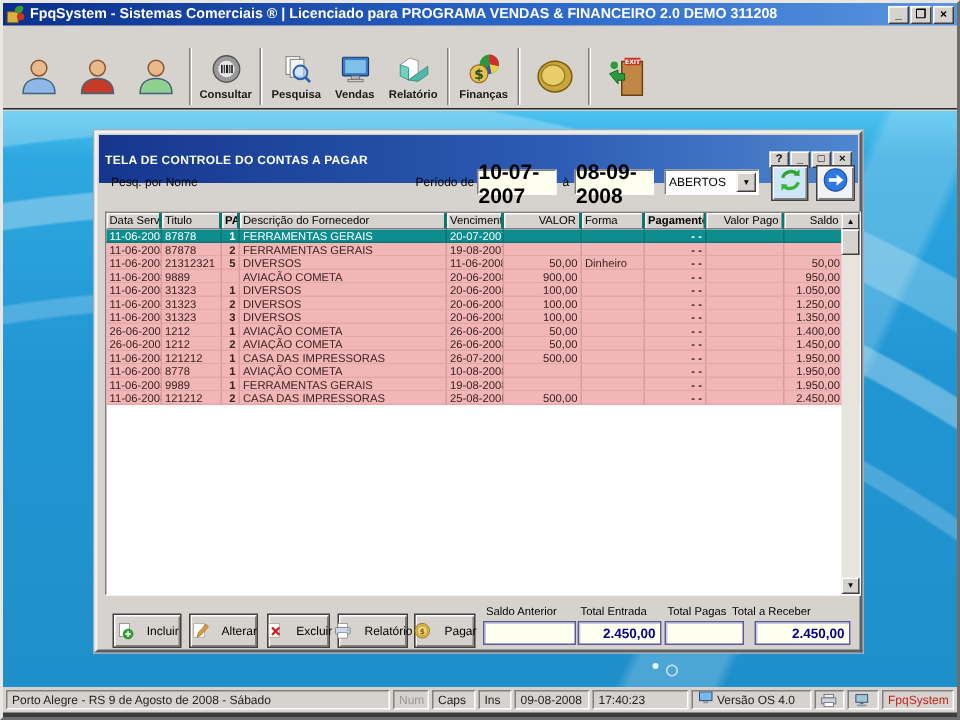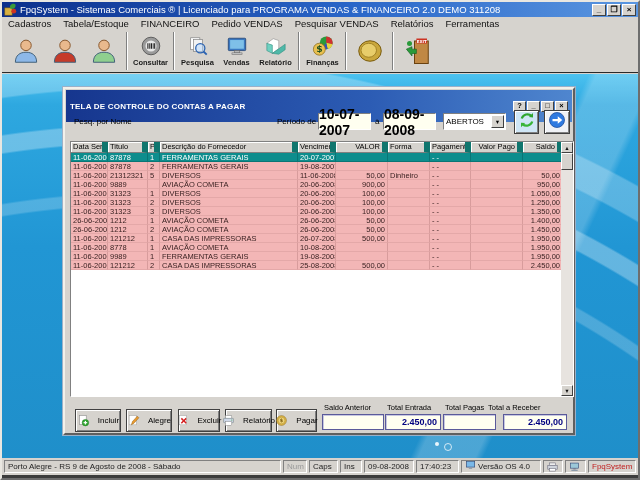--- a/index.html
+++ b/index.html
@@ -6,21 +6,21 @@
   *{box-sizing:border-box;}
   .screen{position:relative;width:640px;height:480px;background:#d6d3ce;
     font-family:"Liberation Sans",sans-serif;overflow:hidden;
     border:2px solid;border-color:#e9e7e1 #6e6e6e #6e6e6e #e9e7e1;}
   
   .titlebar{position:absolute;left:0;top:0;right:0;height:15px;
     background:linear-gradient(90deg,#0b2f8c 0%,#2a66c8 55%,#5a96e0 100%);
     display:flex;align-items:center;padding:0 2px;}
   .app-ico{width:13px;height:13px;margin-right:3px;display:inline-flex;}
   .app-ico svg{width:13px;height:13px;}
-  .title-text{color:#fff;font-size:9.5px;font-weight:normal;white-space:nowrap;overflow:hidden;flex:1;}
+  .title-text{color:#fff;font-size:9.5px;font-weight:bold;white-space:nowrap;overflow:hidden;flex:1;}
   .win-btns{display:flex;gap:1px;margin-left:4px;}
   .wbtn,.dbtn{width:14px;height:12px;background:#d6d3ce;border:1px solid;
     border-color:#fff #404040 #404040 #fff;font-size:8px;font-weight:bold;color:#000;
     display:flex;align-items:center;justify-content:center;line-height:1;}
   
   .menubar{position:absolute;left:0;top:15px;right:0;height:13px;background:#d6d3ce;
     display:flex;align-items:center;font-size:9.5px;color:#111;}
   .menu-item{padding:0 6px;white-space:nowrap;}
   
   .toolbar{position:absolute;left:0;top:28px;right:0;height:43px;background:#d6d3ce;
@@ -68,25 +68,25 @@
   .sqbtn svg{width:18px;height:18px;}
   .sqbtn.refresh{background:#cfe6f6;}
   .sqbtn.go{background:#f0f2f6;}
   
   .grid{position:absolute;left:5px;top:52px;width:504px;height:256px;background:#fff;
     border:1px solid;border-color:#808080 #fff #fff #808080;}
   .g-head{display:flex;height:11px;}
   .g-cell{display:block;height:100%;padding:0 2px;font-size:7.5px;line-height:9px;
     white-space:nowrap;overflow:hidden;border-right:1px solid #d89c9c;border-bottom:1px solid #e4a8a8;}
   .g-head .g-cell{background:#d6d3ce;color:#000;line-height:10px;
-    border-right:6px solid #0f766e;border-bottom:1px solid #808080;box-shadow:inset 1px 1px 0 #fff;}
+    border-right:2px solid #0f766e;border-bottom:1px solid #808080;box-shadow:inset 1px 1px 0 #fff;}
   .g-row{display:flex;height:9px;background:#f3b6b6;color:#3a2222;}
   .g-row.sel{background:#0d8d8d;color:#fff;}
   .g-row.sel .g-cell{border-right-color:#0a7575;border-bottom-color:#0a7575;}
-  .al-r{text-align:right;} .al-c{text-align:left;} .al-l{text-align:left;}
+  .al-r{text-align:right;} .al-c{text-align:right;font-weight:bold;} .al-l{text-align:left;}
   .vscroll{position:absolute;right:0;top:0;width:12px;height:254px;background:#e7e3df;}
   .sbtn{position:absolute;left:0;width:12px;height:11px;background:#d6d3ce;border:1px solid;
     border-color:#fff #404040 #404040 #fff;font-size:5.5px;display:flex;align-items:center;justify-content:center;color:#111;}
   .sbtn.up{top:0;} .sbtn.down{bottom:0;}
   .sthumb{position:absolute;left:0;top:11px;width:12px;height:17px;background:#d6d3ce;border:1px solid;
     border-color:#fff #404040 #404040 #fff;}
   
   .act-btn{position:absolute;top:320px;height:23px;background:#d6d3ce;border:1px solid #404040;
     box-shadow:inset 1px 1px 0 #fff, inset -1px -1px 0 #808080;
     display:flex;align-items:center;justify-content:center;gap:8px;font-size:8px;color:#000;}
@@ -121,29 +121,20 @@
         </svg>
     </span>
     <span class="title-text">FpqSystem - Sistemas Comerciais ®  | Licenciado para  PROGRAMA VENDAS &amp; FINANCEIRO 2.0 DEMO 311208</span>
     <span class="win-btns">
       <span class="wbtn">_</span>
       <span class="wbtn">❐</span>
       <span class="wbtn">×</span>
     </span>
   </div>
 
-  <div class="menubar">
-      <span class="menu-item">Cadastros</span>
-      <span class="menu-item">Tabela/Estoque</span>
-      <span class="menu-item">FINANCEIRO</span>
-      <span class="menu-item">Pedido VENDAS</span>
-      <span class="menu-item">Pesquisar VENDAS</span>
-      <span class="menu-item">Relatórios</span>
-      <span class="menu-item">Ferramentas</span>
-    </div>
 
   <div class="toolbar">
       <div class="tb-btn noline">
         <span class="tb-icon">
           <svg viewBox="0 0 24 24">
             <circle cx="12" cy="7.5" r="4.2" fill="#e9b98d" stroke="#8a5a30" stroke-width="0.8"></circle>
             <path d="M3.5 21 C3.5 15.5 7 13 12 13 C17 13 20.5 15.5 20.5 21 Z" fill="#8db8e8" stroke="#44627a" stroke-width="0.8"></path>
           </svg>
         </span>
       </div>
@@ -488,21 +479,21 @@
             </span>
             <span>Incluir</span>
           </div>
           <div class="act-btn" style="left: 61px; width: 46px;">
             <span class="act-ico">
               <svg viewBox="0 0 24 24">
                 <rect x="4" y="3" width="13" height="17" fill="#fff" stroke="#999" stroke-width="0.8"></rect>
                 <path d="M8 20 L10 14 L19 4 L22 7 L12.5 17.5 Z" fill="#e89a30" stroke="#8a5a10" stroke-width="0.8"></path>
               </svg>
             </span>
-            <span>Alegre</span>
+            <span>Alterar</span>
           </div>
           <div class="act-btn" style="left: 113px; width: 42px;">
             <span class="act-ico">
               <svg viewBox="0 0 24 24">
                 <rect x="4" y="3" width="13" height="17" fill="#fff" stroke="#999" stroke-width="0.8"></rect>
                 <path d="M7 9 L10.5 12.5 L7 16 L9 18 L12.5 14.5 L16 18 L18 16 L14.5 12.5 L18 9 L16 7 L12.5 10.5 L9 7 Z" fill="#d42020"></path>
               </svg>
             </span>
             <span>Excluir</span>
           </div>
@@ -546,21 +537,21 @@
         </div>
     </div>
   </div>
 
   <div class="statusbar">
     <div class="sb-seg sb-loc">Porto Alegre - RS  9 de Agosto de 2008 - Sábado</div>
     <div class="sb-seg off" style="width:24px">Num</div>
     <div class="sb-seg" style="width:29px">Caps</div>
     <div class="sb-seg" style="width:22px">Ins</div>
     <div class="sb-seg" style="width:50px">09-08-2008</div>
-    <div class="sb-seg" style="width:43px">17:40:23</div>
+    <div class="sb-seg" style="width:64px">17:40:23</div>
     <div class="sb-seg" style="width:80px">
       <span><svg viewBox="0 0 12 12">
             <rect x="1" y="1.5" width="10" height="7" fill="#7ab8e8" stroke="#334a77" stroke-width="0.8"></rect>
             <rect x="4" y="9" width="4" height="1.6" fill="#8899aa"></rect>
           </svg></span>
       <span>Versão OS 4.0</span>
     </div>
     <div class="sb-seg" style="width:20px">
       <svg viewBox="0 0 14 12">
           <rect x="3" y="0.8" width="8" height="3" fill="#eee" stroke="#667" stroke-width="0.7"></rect>

